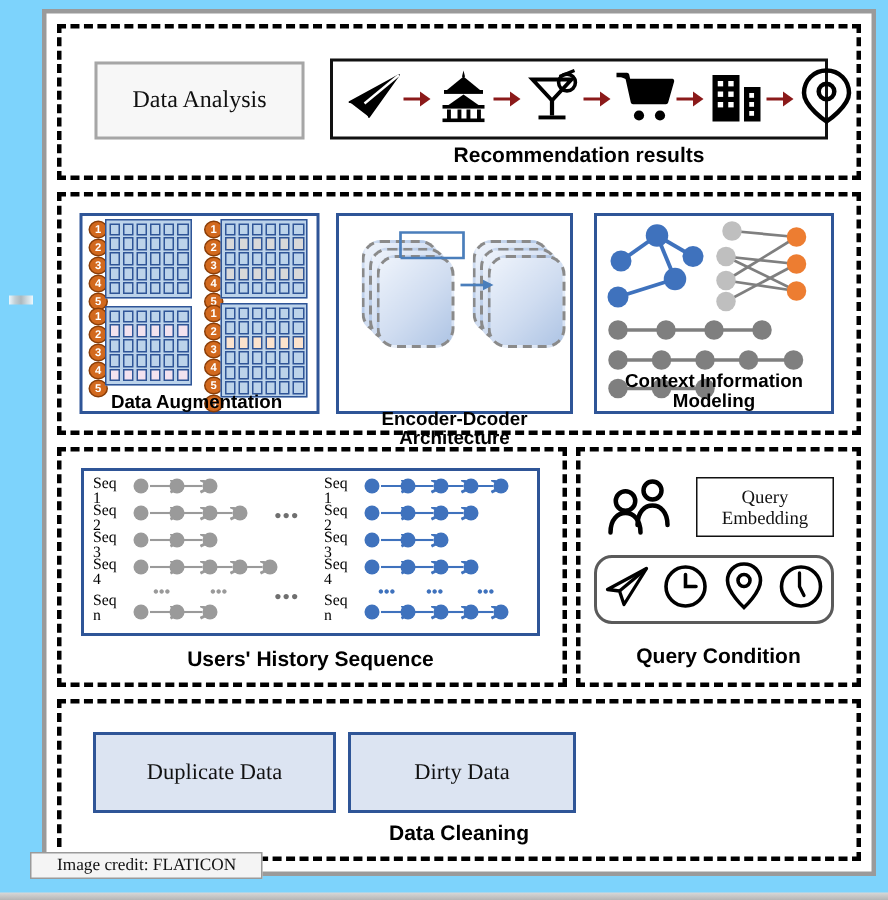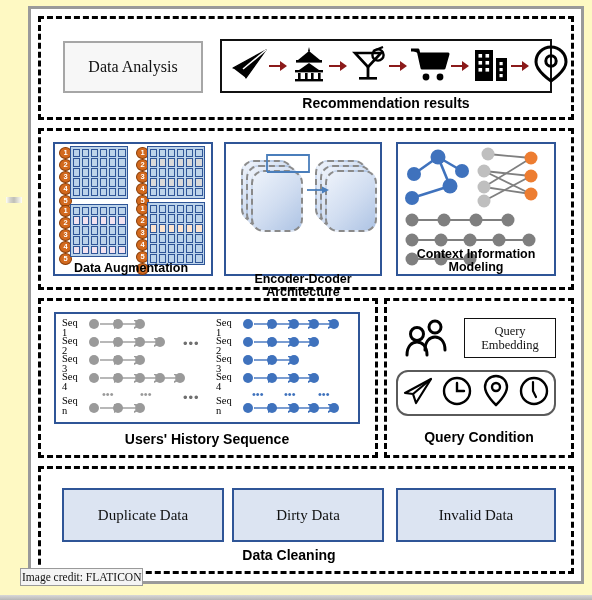--- a/index.html
+++ b/index.html
@@ -1,18 +1,18 @@
 <!DOCTYPE html>
 <html><head>
 <meta charset="utf-8">
 <style>
   html,body{margin:0;padding:0;background:#ffffff;}
   body{width:592px;height:600px;font-family:"Liberation Serif",serif;overflow:hidden;}
 
-  #fig{position:absolute;left:0;top:0;width:592px;height:600px;background:#fef9c3;}
+  #fig{position:absolute;left:0;top:0;width:592px;height:600px;background:#7dd3fc;}
 
   
   .outer-frame{position:absolute;left:28px;top:6px;width:556px;height:578px;
       border:3px solid #9a9a9a;box-sizing:border-box;background:#fff;}
 
   .left-tick{position:absolute;left:6px;top:197px;width:16px;height:6px;
       background:linear-gradient(to right,#fff,#cfcfcf,#b4b4b4,#dcdcdc,#fff);opacity:.85;}
 
   
   .dsec{position:absolute;box-sizing:border-box;
@@ -49,21 +49,21 @@
       color:#fff;font-size:7.5px;line-height:10px;text-align:center;font-weight:bold;
       font-family:"Liberation Sans",sans-serif;}
 
   
   .card{position:absolute;width:52px;height:62px;border-radius:13px;
       border:2px dashed #8a8a8a;box-sizing:border-box;
       background:linear-gradient(135deg,#eef3fb 0%,#cfdcf0 55%,#aec4e4 100%);}
 
   .tooltip{position:absolute;box-sizing:border-box;border:1px solid #9a9a9a;background:#f4f4f4;
       font-family:"Liberation Serif",serif;font-size:11.5px;color:#111;
-      padding:2px 1px;white-space:nowrap;}
+      padding:2px 17px;white-space:nowrap;}
   .baseline{position:absolute;left:0;top:595px;width:592px;height:5px;
       background:linear-gradient(to bottom,#d8d8d8,#b6b6b6);}
 </style>
 </head>
 <body>
 
 <div id="fig">
 
   <div class="left-tick"></div>
   <div class="outer-frame"></div>
@@ -620,25 +620,20 @@
               display:flex;align-items:center;justify-content:center;">
     <span class="label-serif" style="font-size:15px;">Duplicate Data</span>
   </div>
 
   <div style="position:absolute;left:232px;top:488px;width:152px;height:54px;
               border:2px solid #2f5597;background:#dce4f2;box-sizing:border-box;
               display:flex;align-items:center;justify-content:center;">
     <span class="label-serif" style="font-size:15px;">Dirty Data</span>
   </div>
 
-  <div style="position:absolute;left:396px;top:488px;width:160px;height:54px;
-              border:2px solid #2f5597;background:#dce4f2;box-sizing:border-box;
-              display:flex;align-items:center;justify-content:center;">
-    <span class="label-serif" style="font-size:15px;">Invalid Data</span>
-  </div>
-
-  <div class="caption" style="left:21px;top:548px;width:536px;font-size:14px;">Data Cleaning</div>
+
+  <div class="caption" style="left:38px;top:548px;width:536px;font-size:14px;">Data Cleaning</div>
 
   <div class="tooltip" style="left:20px;top:568px;">Image credit: FLATICON</div>
 
   <div class="baseline"></div>
 
 </div>
 
 </body></html>

